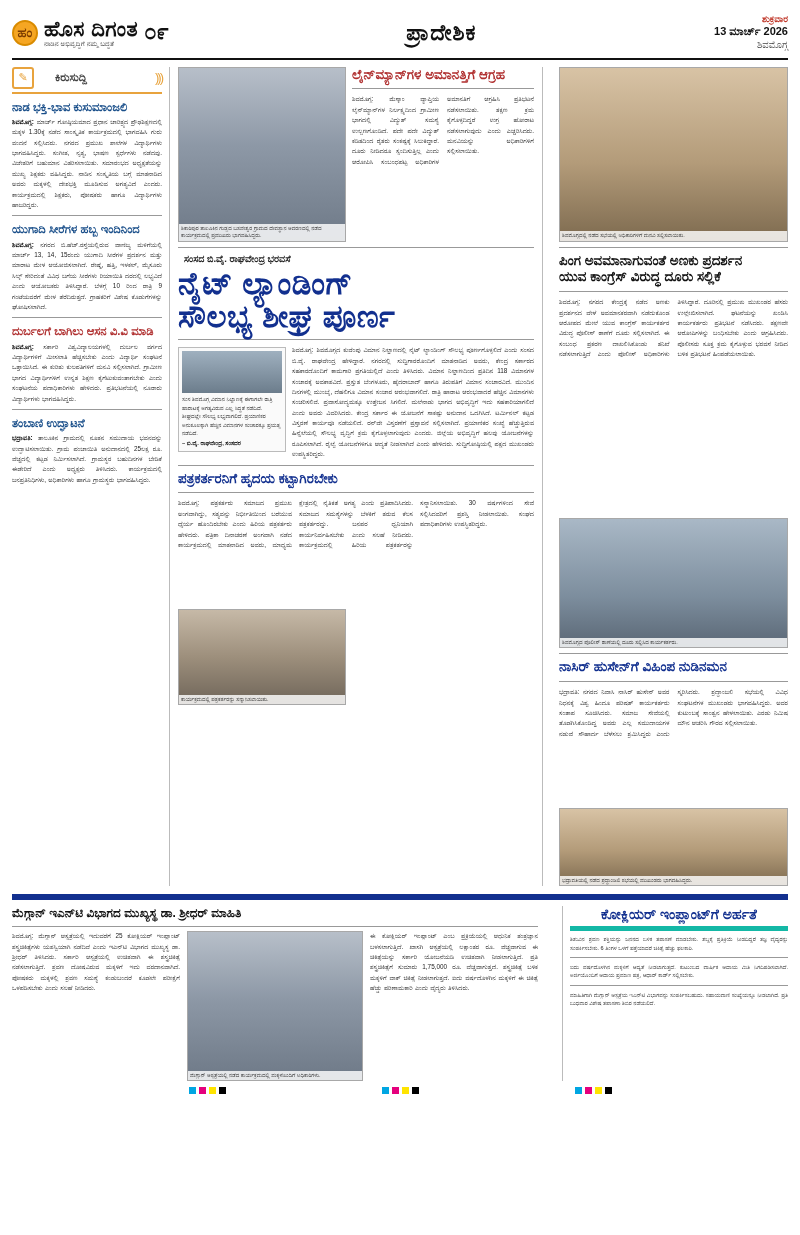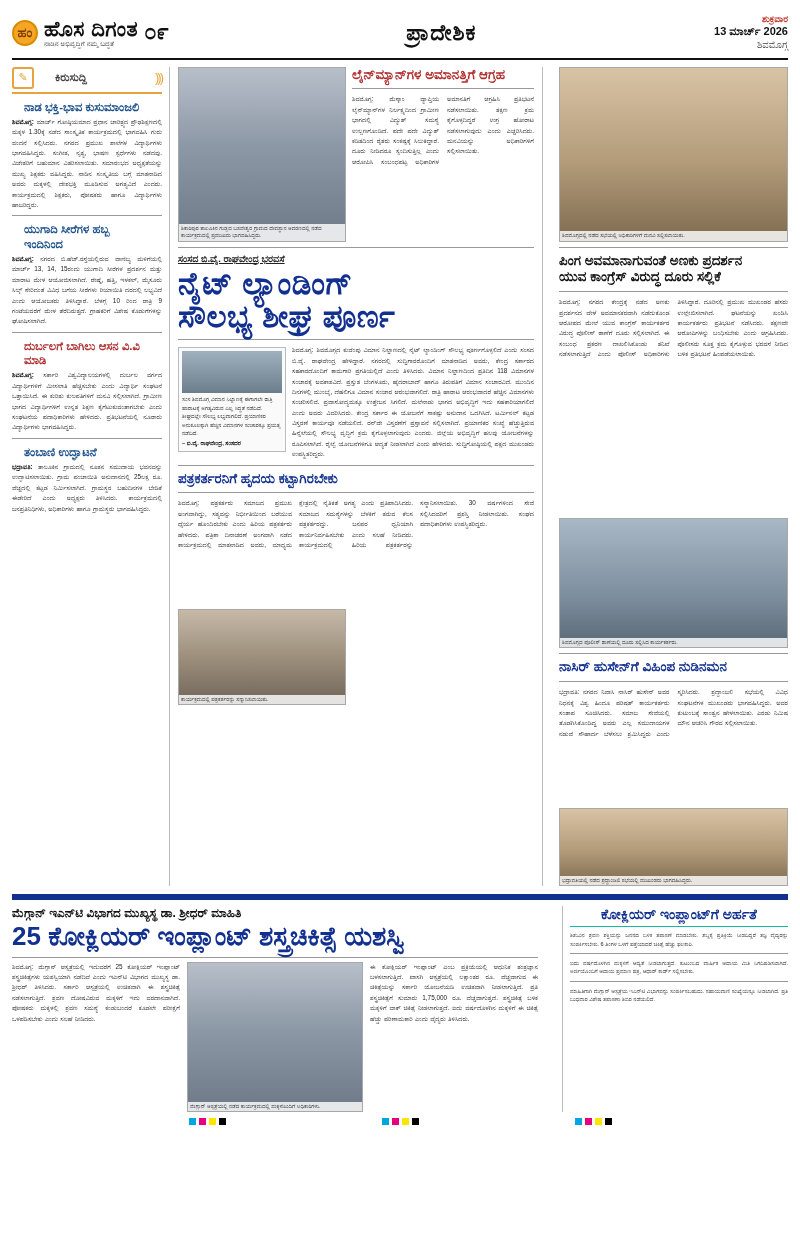--- a/index.html
+++ b/index.html
@@ -40,34 +40,34 @@
   .col-right { width:246px; border-left:1px solid #bbb; padding-left:16px; }
 
   
   .kirusuddi { display:flex; align-items:center; gap:5px; border-bottom:2px solid #e8a33d;
                padding-bottom:3px; margin-bottom:5px; }
   .ks-icon { width:22px; height:22px; border:2px solid #e8a33d; border-radius:3px;
              display:flex; align-items:center; justify-content:center; font-size:11px; color:#e8a33d;}
   .ks-label { font-size:11px; font-weight:bold; color:#404040;margin-left:16px; }
   .ks-wave { margin-left:auto; font-size:13px; color:#e8a33d; letter-spacing:-2px;}
 
-  .brief-head { font-size:11.5px; font-weight:bold; color:#1a4f8a; margin:6px 12px 3px; line-height:1.25;}
+  .brief-head { font-size:11.5px; font-weight:bold; color:#1a4f8a; margin:6px 0 3px; line-height:1.25;}
   .brief-head.red { color:#b03030; }
   .body-text { font-size:6.4px; line-height:1.62; text-align:justify; color:#222; word-spacing:.5px;}
   .body-text .lead { font-weight:bold; color:#111; }
 
   .pic { background:#c9c9c9; border:1px solid #a8a8a8; position:relative; overflow:hidden; }
   .pic .cap { position:absolute; left:0; right:0; bottom:0; font-size:5.5px; color:#222;
               background:rgba(255,255,255,.82); padding:1px 2px; line-height:1.3; }
   .pic-people { background:linear-gradient(180deg,#b7bfc9 0%, #8d98a6 45%, #6e7987 100%); }
   .pic-indoor { background:linear-gradient(180deg,#c6b9a7 0%, #9d8f7c 50%, #6f6559 100%); }
   .pic-warm { background:linear-gradient(180deg,#d8c3a5 0%, #b39b79 55%, #7d6a4f 100%); }
   .pic-cool { background:linear-gradient(180deg,#a9b8c6 0%, #7d8e9e 60%, #5a6775 100%); }
 
-  .headline-kicker { font-size:9.5px; font-weight:bold; color:#222; margin:4px 0 2px;text-decoration:underline; }
+  .headline-kicker { font-size:9.5px; font-weight:bold; color:#222; margin:4px 6px 2px; }
   .headline-main { font-size:31px; line-height:1.08; font-weight:bold; color:#12308f; letter-spacing:.5px; }
   .sub-headline { font-size:13.5px; font-weight:bold; color:#111; line-height:1.25; }
   .sub-headline.blue { color:#12308f; }
 
   .quote-card { border:1px solid #bbb; width:108px; padding:3px; font-size:5.6px; line-height:1.5;
                 float:left; margin:2px 6px 3px 0; background:#fafafa; }
   .quote-card .ph { width:100%; height:42px; background:linear-gradient(180deg,#9fb0bf,#6c7d8c); margin-bottom:2px;}
   .quote-card .nm { font-weight:bold; font-size:5.8px; margin-top:2px; }
 
   .twocol { column-count:2; column-gap:8px; }
@@ -82,21 +82,21 @@
   .big-head2 { font-size:26px; font-weight:bold; color:#12308f; line-height:1.1; }
   .kicker2 { font-size:12px; font-weight:bold; color:#111; margin-bottom:2px;}
 
   .dots { display:flex; gap:3px; justify-content:center; align-items:center; margin-top:6px;}
   .dot { width:7px; height:7px; }
   .d-c { background:#00a6e2; } .d-m { background:#e5007d; } .d-y { background:#ffe400; } .d-k { background:#000; }
   .dotgroup { display:flex; gap:3px; }
   .dotspacer { width:150px; }
 
   .tiny { font-size:5.6px; line-height:1.5; text-align:justify; color:#222;}
-  .boxhead { font-size:14px; font-weight:bold; color:#12308f; text-align:center; border-bottom:1px solid #14b8a6; padding-bottom:3px;}
+  .boxhead { font-size:14px; font-weight:bold; color:#12308f; text-align:center; border-bottom:5px solid #14b8a6; padding-bottom:3px;}
 </style>
 </head>
 <body>
 
 <div class="page">
 
   <div class="masthead">
     <div class="logo-wrap">
       <div class="logo-mark">ಹಂ</div>
       <div class="logo-text">
@@ -215,21 +215,20 @@
         </div>
       </div>
     </div>
   </div>
 
   <div class="blue-band"></div>
 
   <div class="bottom">
     <div class="bottom-left">
       <div class="kicker2">ಮೆಗ್ಗಾನ್ ಇಎನ್‌ಟಿ ವಿಭಾಗದ ಮುಖ್ಯಸ್ಥ ಡಾ. ಶ್ರೀಧರ್ ಮಾಹಿತಿ</div>
-      <div class="big-head2">25 ಕೋಕ್ಲಿಯರ್ ಇಂಪ್ಲಾಂಟ್ ಶಸ್ತ್ರಚಿಕಿತ್ಸೆ ಯಶಸ್ವಿ</div>
       <div class="rule" style="margin:6px 0 4px;"></div>
       <div style="display:flex; gap:7px;">
         <div class="body-text" style="width:168px;">ಶಿವಮೊಗ್ಗ: ಮೆಗ್ಗಾನ್ ಆಸ್ಪತ್ರೆಯಲ್ಲಿ ಇದುವರೆಗೆ 25 ಕೋಕ್ಲಿಯರ್ ಇಂಪ್ಲಾಂಟ್ ಶಸ್ತ್ರಚಿಕಿತ್ಸೆಗಳು ಯಶಸ್ವಿಯಾಗಿ ನಡೆದಿವೆ ಎಂದು ಇಎನ್‌ಟಿ ವಿಭಾಗದ ಮುಖ್ಯಸ್ಥ ಡಾ. ಶ್ರೀಧರ್ ತಿಳಿಸಿದರು. ಸರ್ಕಾರಿ ಆಸ್ಪತ್ರೆಯಲ್ಲಿ ಉಚಿತವಾಗಿ ಈ ಶಸ್ತ್ರಚಿಕಿತ್ಸೆ ನಡೆಸಲಾಗುತ್ತಿದೆ. ಶ್ರವಣ ದೋಷವಿರುವ ಮಕ್ಕಳಿಗೆ ಇದು ವರದಾನವಾಗಿದೆ. ಪೋಷಕರು ಮಕ್ಕಳಲ್ಲಿ ಶ್ರವಣ ಸಮಸ್ಯೆ ಕಂಡುಬಂದರೆ ಕೂಡಲೇ ಪರೀಕ್ಷೆಗೆ ಒಳಪಡಿಸಬೇಕು ಎಂದು ಸಲಹೆ ನೀಡಿದರು.</div>
         <div class="pic pic-people" style="width:176px;height:150px;">
           <div class="cap">ಮೆಗ್ಗಾನ್ ಆಸ್ಪತ್ರೆಯಲ್ಲಿ ನಡೆದ ಕಾರ್ಯಕ್ರಮದಲ್ಲಿ ಮಕ್ಕಳೊಂದಿಗೆ ಅಧಿಕಾರಿಗಳು.</div>
         </div>
         <div class="body-text" style="width:168px;">ಈ ಕೋಕ್ಲಿಯರ್ ಇಂಪ್ಲಾಂಟ್ ಎಂಬ ಪ್ರಕ್ರಿಯೆಯಲ್ಲಿ ಆಧುನಿಕ ತಂತ್ರಜ್ಞಾನ ಬಳಸಲಾಗುತ್ತಿದೆ. ಖಾಸಗಿ ಆಸ್ಪತ್ರೆಯಲ್ಲಿ ಲಕ್ಷಾಂತರ ರೂ. ವೆಚ್ಚವಾಗುವ ಈ ಚಿಕಿತ್ಸೆಯನ್ನು ಸರ್ಕಾರಿ ಯೋಜನೆಯಡಿ ಉಚಿತವಾಗಿ ನೀಡಲಾಗುತ್ತಿದೆ. ಪ್ರತಿ ಶಸ್ತ್ರಚಿಕಿತ್ಸೆಗೆ ಸುಮಾರು 1,75,000 ರೂ. ವೆಚ್ಚವಾಗುತ್ತದೆ. ಶಸ್ತ್ರಚಿಕಿತ್ಸೆ ಬಳಿಕ ಮಕ್ಕಳಿಗೆ ವಾಕ್ ಚಿಕಿತ್ಸೆ ನೀಡಲಾಗುತ್ತದೆ. ಐದು ವರ್ಷದೊಳಗಿನ ಮಕ್ಕಳಿಗೆ ಈ ಚಿಕಿತ್ಸೆ ಹೆಚ್ಚು ಪರಿಣಾಮಕಾರಿ ಎಂದು ವೈದ್ಯರು ತಿಳಿಸಿದರು.</div>
       </div>
     </div>
 

